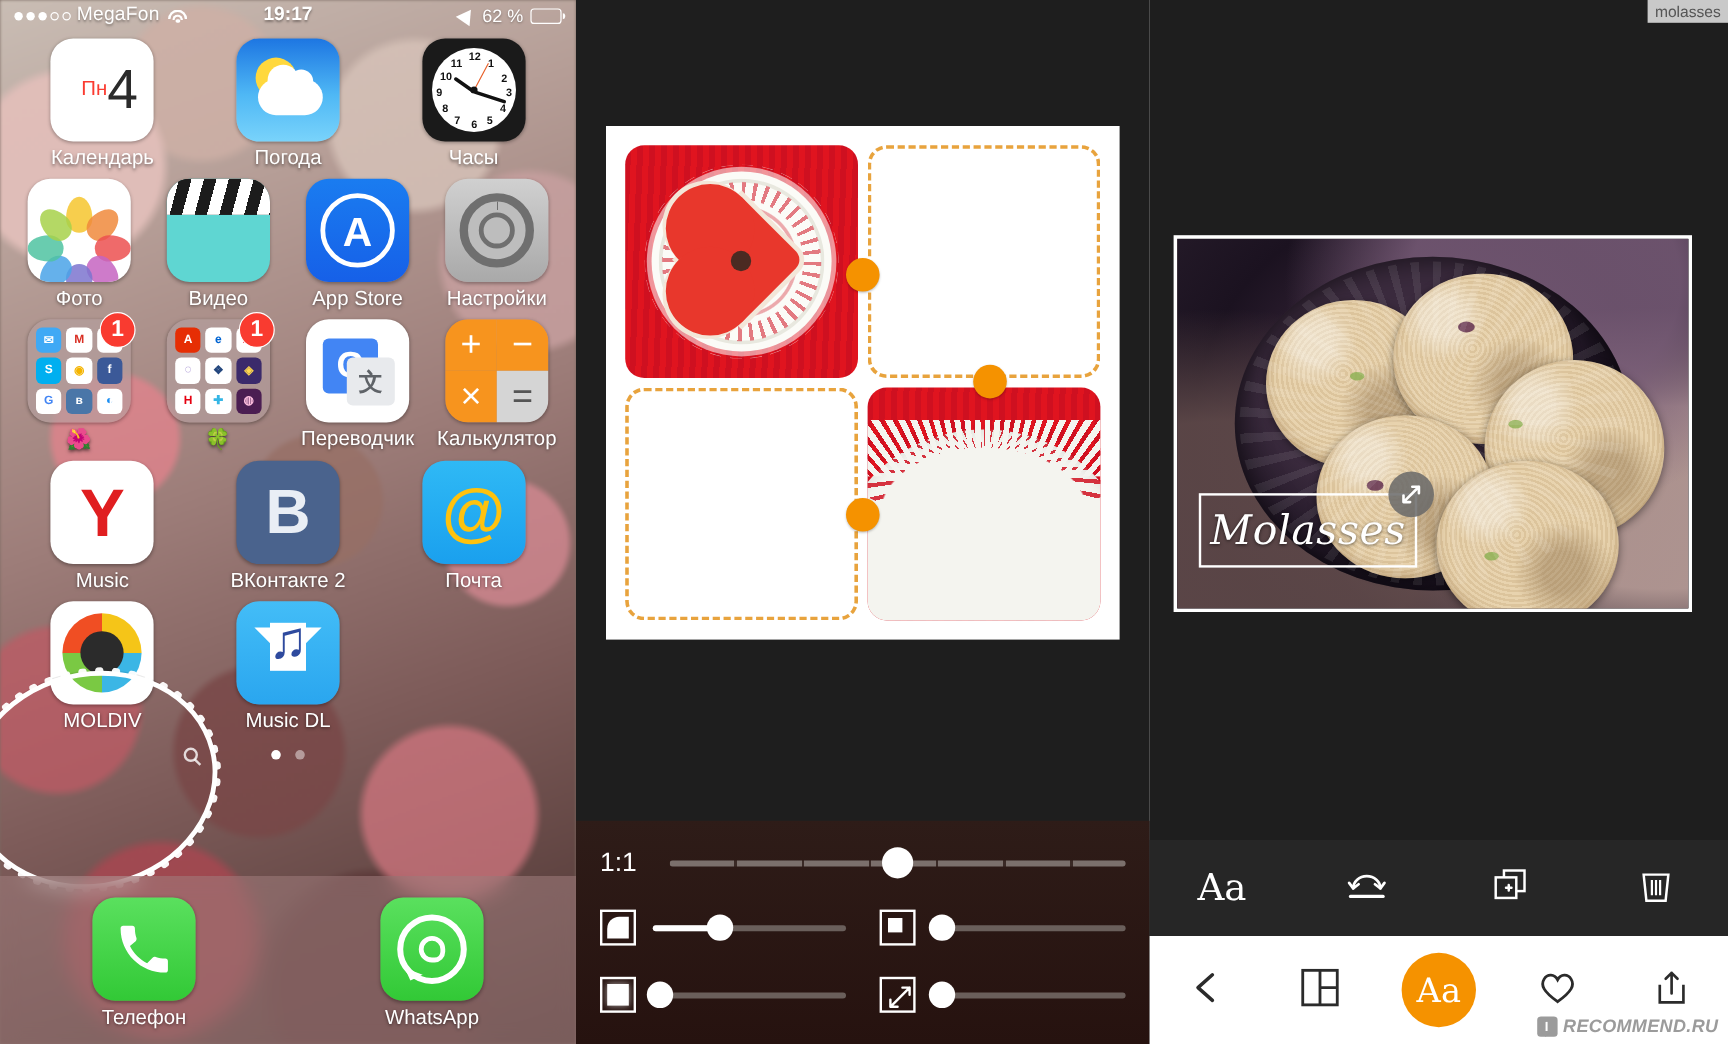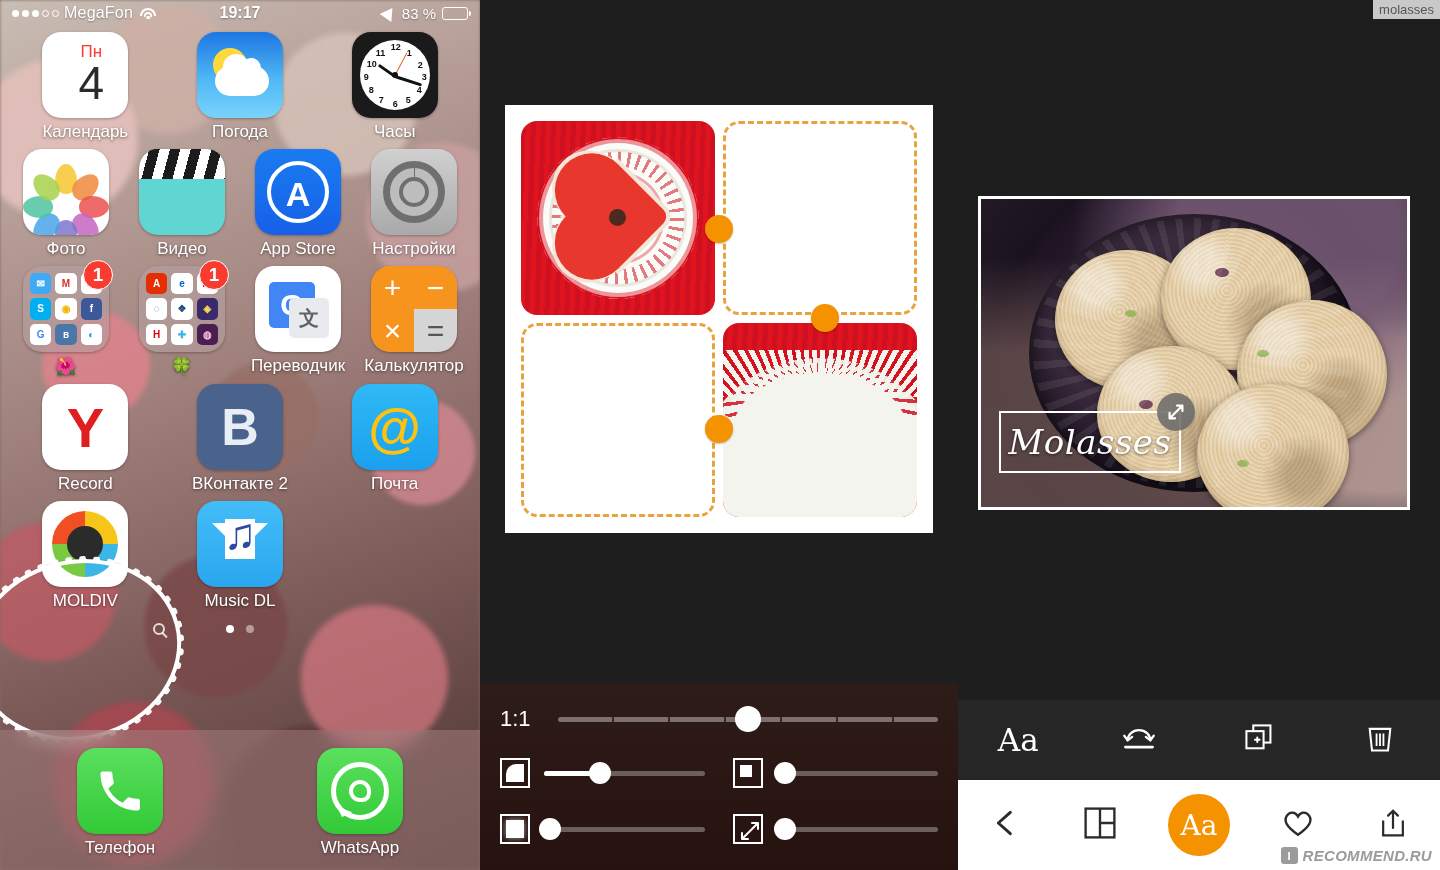--- a/index.html
+++ b/index.html
@@ -59,21 +59,21 @@
   .app { width:112px; display:flex; flex-direction:column; align-items:center; }
   .ic { width:86px; height:86px; border-radius:19px; position:relative; overflow:hidden;
         box-shadow:0 1px 3px rgba(0,0,0,.3); }
   .applabel { margin-top:4px; color:#fff; font-size:17px; text-shadow:0 1px 3px rgba(0,0,0,.55); white-space:nowrap; }
   .badge { position:absolute; top:-6px; right:-4px; min-width:30px; height:30px; border-radius:15px;
            background:#f93b30; color:#fff; font-size:19px; font-weight:600; display:flex;
            align-items:center; justify-content:center; border:1.5px solid #fff; z-index:5; }
   .icwrap { position:relative; }
 
   
-  .ic-cal { background:#fff; display:flex; flex-direction:column; align-items:center; justify-content:center;padding-left:12px; }
+  .ic-cal { background:#fff; display:flex; flex-direction:row; align-items:center; justify-content:center;padding-left:12px; }
   .cal-dow { color:#fb3b30; font-size:17px; margin-top:-2px; }
   .cal-day { color:#2b2b2b; font-size:46px; line-height:.95; font-weight:300; }
   
   .ic-wea { background:linear-gradient(180deg,#1d76e2 0%,#4fb8f5 55%,#79d3fb 100%); }
   .wea-sun { position:absolute; left:16px; top:16px; width:34px; height:34px; border-radius:50%; background:#ffd83d; }
   .wea-cloud { position:absolute; left:18px; top:34px; width:54px; height:30px; background:#fff; border-radius:16px; }
   .wea-cloud::before{content:"";position:absolute;left:8px;top:-12px;width:26px;height:26px;border-radius:50%;background:#fff;}
   .wea-cloud::after{content:"";position:absolute;left:26px;top:-8px;width:20px;height:20px;border-radius:50%;background:#fff;}
   
   .ic-clk { background:#1a1a1a; display:flex; align-items:center; justify-content:center; }
@@ -312,21 +312,21 @@
         <span class="carrier">MegaFon</span>
         <span class="wifi">
             <span class="a"></span>
             <span class="b"></span>
             <span class="c"></span>
           </span>
       </div>
       <div class="sb-center">19:17</div>
       <div class="sb-right">
         <span class="loc-arrow"></span>
-        <span>83 %</span>
+        <span>62 %</span>
         <span class="battery"><span class="fill" style="width:47%"></span></span>
       </div>
     </div>
 
     <div class="apps">
 
       <div class="approw">
         <div class="app">
           <div class="icwrap">
               <div class="ic ic-cal">
@@ -473,21 +473,21 @@
             </div>
           <div class="applabel">Калькулятор</div>
         </div>
       </div>
 
       <div class="approw">
         <div class="app">
           <div class="icwrap">
               <div class="ic ic-ya">Y</div>
             </div>
-          <div class="applabel">Record</div>
+          <div class="applabel">Music</div>
         </div>
         <div class="app">
           <div class="icwrap">
               <div class="ic ic-vk">B</div>
             </div>
           <div class="applabel">ВКонтакте 2</div>
         </div>
         <div class="app">
           <div class="icwrap">
               <div class="ic ic-mail">@</div>

